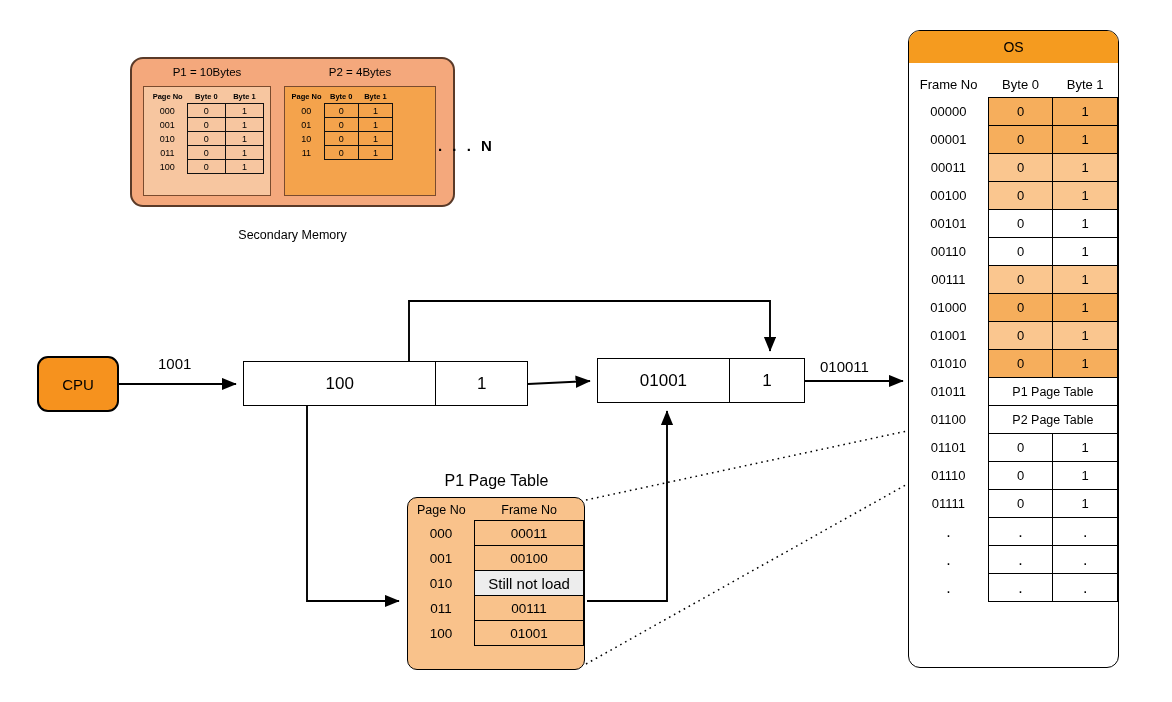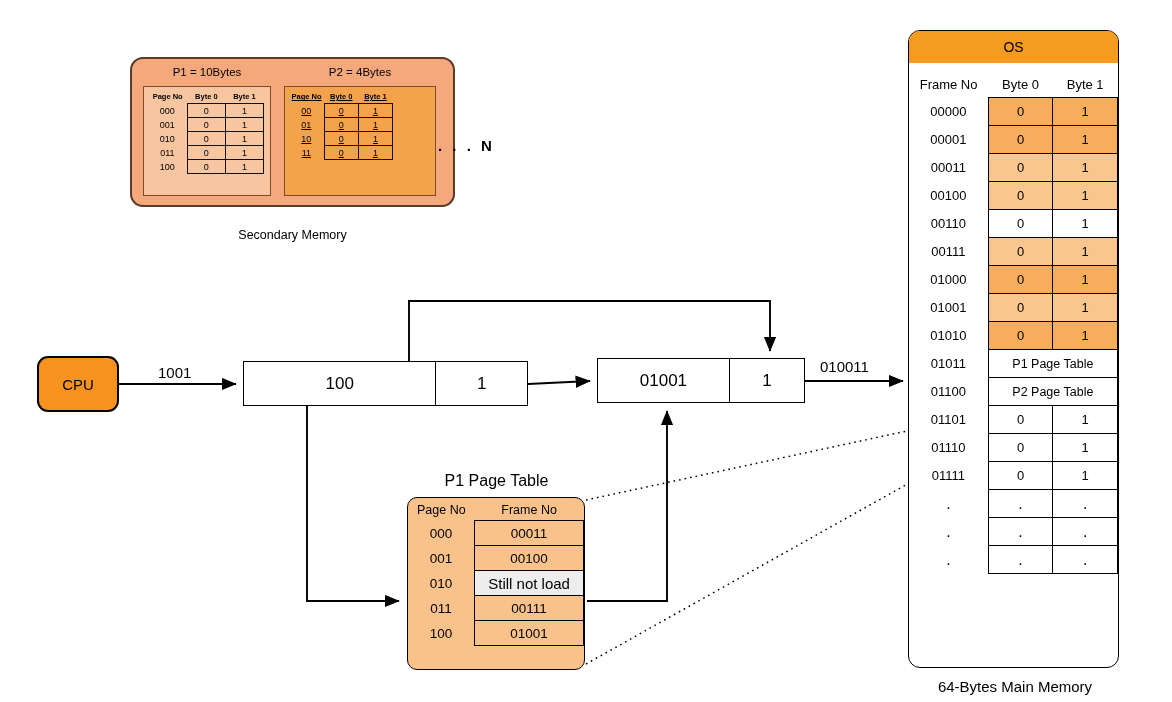--- a/index.html
+++ b/index.html
@@ -21,21 +21,21 @@
     background:#F4A87C;
     border:2px solid #5a3a28;
     border-radius:13px;
   }
   #sec-p1-panel {
     position:absolute; left:11px; top:27px; width:128px; height:110px;
     background:#F7C6A0; border:1.5px solid #7a4b2e;
   }
   #sec-p2-panel {
     position:absolute; left:152px; top:27px; width:152px; height:110px;
-    background:#F4A34C; border:1.5px solid #7a4b2e;text-decoration:underline;
+    background:#F4A34C; border:1.5px solid #7a4b2e;
   }
   .sec-title {
     position:absolute; top:-21px; left:0; width:100%;
     text-align:center; font-size:11.5px; color:#000; white-space:nowrap;
   }
   .sec-tbl { width:100%; border-collapse:collapse; }
   .sec-tbl th {
     font-size:7.5px; font-weight:bold; padding:2px 0 2px 0; text-align:center;
     border:none; background:transparent;
   }
@@ -73,21 +73,21 @@
     display:flex; align-items:center; justify-content:center; font-size:17px;
   }
   #addr-box-1 { left:243px; top:361px; width:285px; height:45px; }
   #addr-box-1 .seg-page { width:68%; border-right:1.6px solid #000; }
   #addr-box-1 .seg-off  { width:32%; }
   #addr-box-2 { left:597px; top:358px; width:208px; height:45px; }
   #addr-box-2 .seg-frame { width:64%; border-right:1.6px solid #000; }
   #addr-box-2 .seg-off   { width:36%; }
 
   .edge-label { position:absolute; font-size:15px; white-space:nowrap; }
-  #label-logical { left:158px; top:364px; }
+  #label-logical { left:158px; top:355px; }
   #label-physical { left:820px; top:358px; }
 
   
   #p1-page-table-title {
     position:absolute; left:404px; top:472px; width:185px;
     text-align:center; font-size:16px;
   }
   #p1-page-table {
     position:absolute; left:407px; top:497px; width:178px; height:173px;
     background:#F9C28B; border:1.6px solid #000; border-radius:10px;
@@ -324,20 +324,25 @@
             <td class="fn">00011</td>
             <td class="by">0</td>
             <td class="by">1</td>
           </tr>
           <tr class="sh-light">
             <td class="fn">00100</td>
             <td class="by">0</td>
             <td class="by">1</td>
           </tr>
           <tr>
+            <td class="fn">00101</td>
+            <td class="by">0</td>
+            <td class="by">1</td>
+          </tr>
+          <tr>
             <td class="fn">00110</td>
             <td class="by">0</td>
             <td class="by">1</td>
           </tr>
           <tr class="sh-light">
             <td class="fn">00111</td>
             <td class="by">0</td>
             <td class="by">1</td>
           </tr>
           <tr class="sh-dark">
@@ -390,15 +395,14 @@
           </tr>
           <tr>
             <td class="fn dotcell">.</td>
             <td class="by dotcell">.</td>
             <td class="by dotcell">.</td>
           </tr>
         </tbody>
     </table>
   </div>
 
-  <div id="main-memory-caption">64-Bytes Main Memory</div>
 
 </div>
 
 </body></html>

